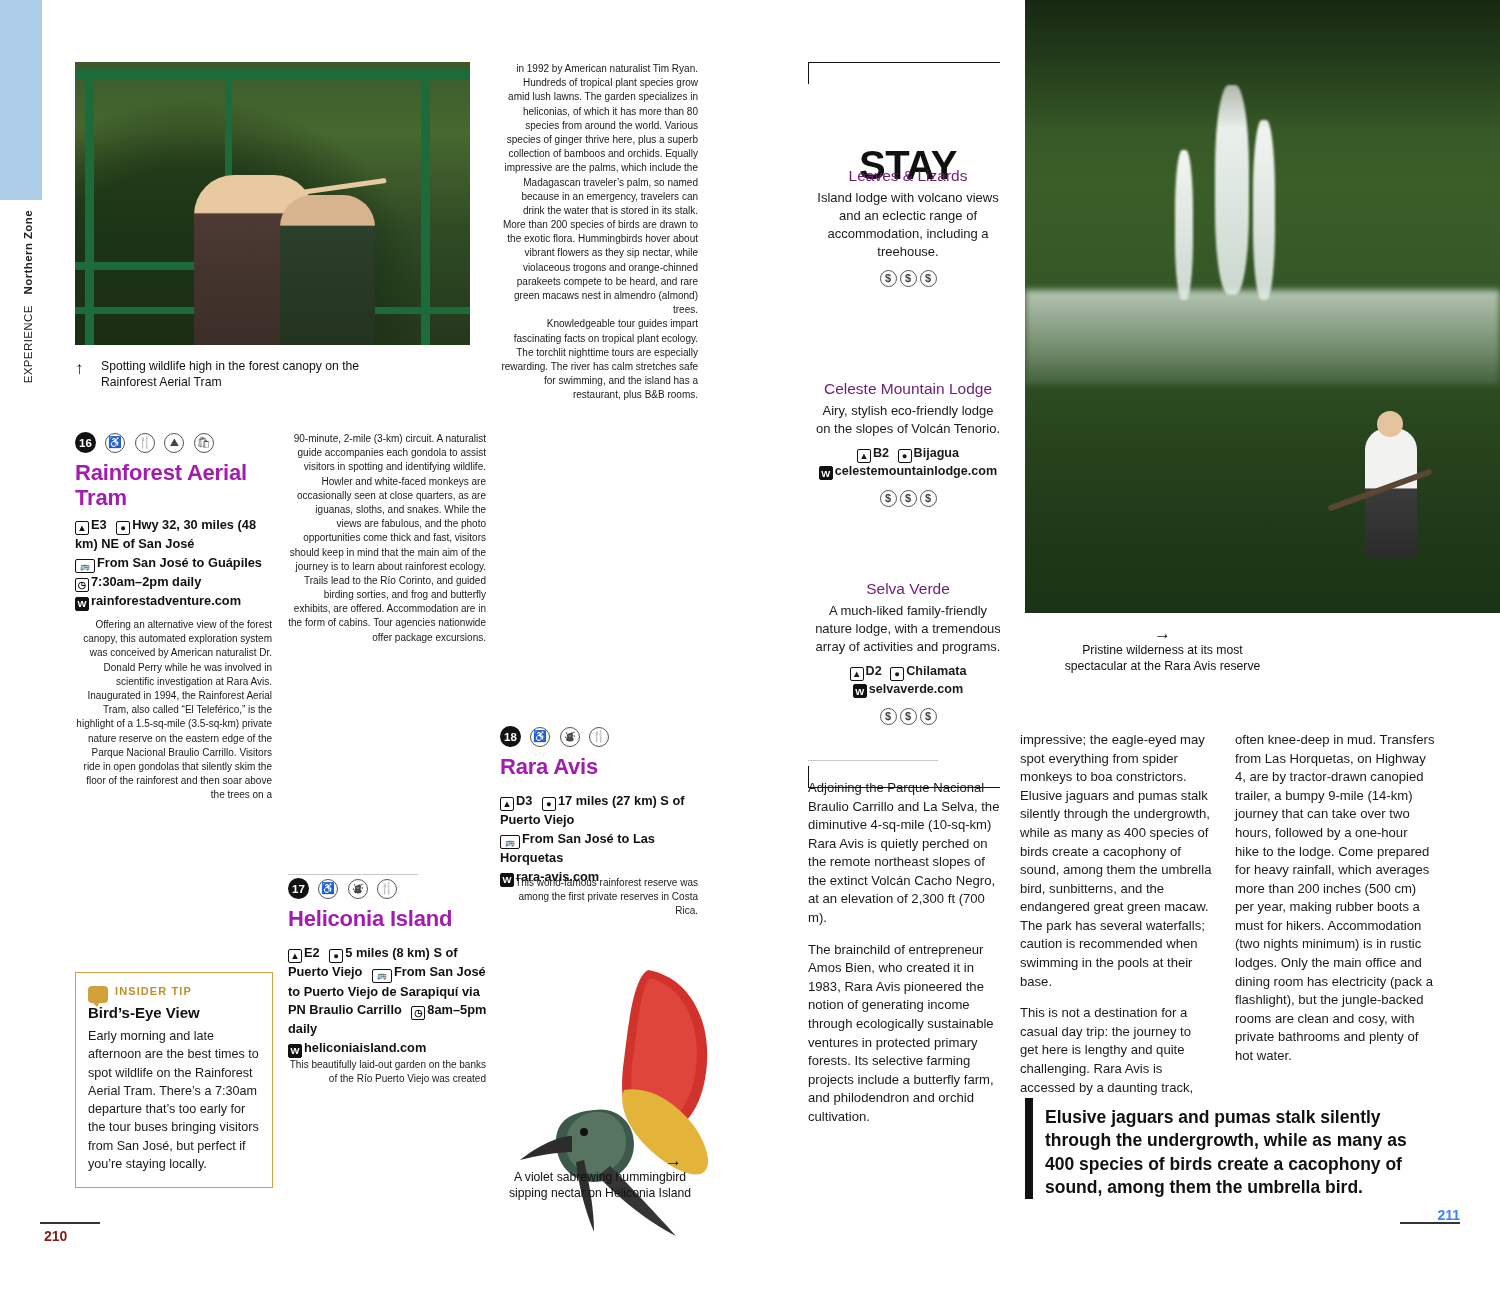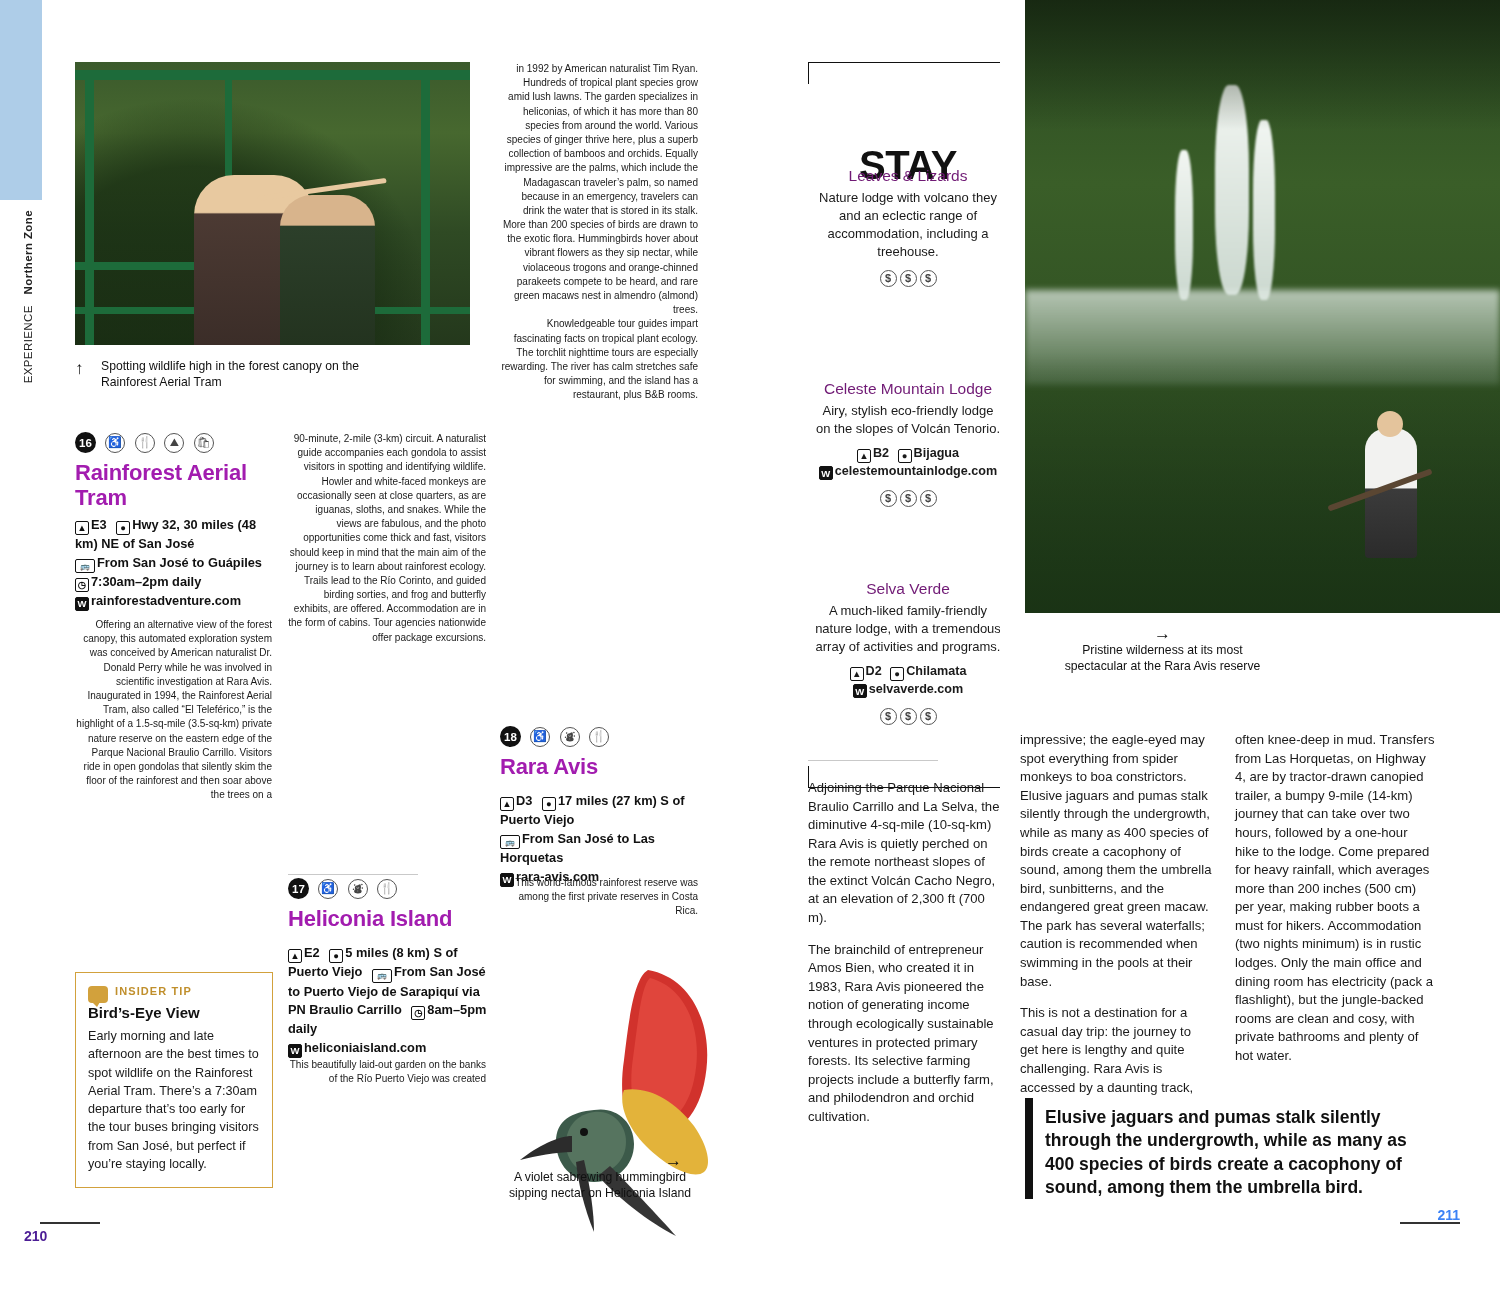--- a/index.html
+++ b/index.html
@@ -25,21 +25,21 @@
   .side-label {
     position:absolute; left:22px; top:210px;
     writing-mode:vertical-rl; transform:rotate(180deg);
     font-size:11.5px; letter-spacing:.4px; color:#222;
     white-space:nowrap;
   }
   .side-label b { font-weight:bold; }
   .side-label .exp { font-weight:normal; }
 
   .folio-left {
-    position:absolute; left:24px; top:1228px; font-size:14px; color:#4c1d95; font-weight:bold;
+    position:absolute; left:44px; top:1228px; font-size:14px; color:#7f1d1d; font-weight:bold;
   }
   .folio-right {
     position:absolute; right:40px; top:1207px; font-size:14px; color:#3b82f6; font-weight:bold;
   }
   .rule-left { position:absolute; left:40px; top:1222px; width:60px; height:2px; background:#333; }
   .rule-right { position:absolute; right:40px; top:1222px; width:60px; height:2px; background:#333; }
 
   
   .col { position:absolute; font-size:10px; line-height:1.42; color:#1a1a1a; text-align:right; }
   .col p { margin:0 0 0 0; text-indent:0; }
@@ -298,21 +298,21 @@
   </div>
 
   <div class="stay-panel" style="left:808px; top:62px; width:200px; height:726px;">
     <div class="bracket-t" style="left:0; top:0;"></div>
     <div class="bracket-b" style="left:0; bottom:0;"></div>
 
     <h2 class="stay-title" style="position:absolute;left:0;top:48px;width:200px;">STAY</h2>
 
     <div class="stay-item" style="position:absolute;left:6px;top:105px;width:188px;">
       <div class="stay-name">Leaves &amp; Lizards</div>
-      <div class="stay-desc">Nature lodge with volcano they and an eclectic range of accommodation, including a treehouse.</div>
+      <div class="stay-desc">Island lodge with volcano views and an eclectic range of accommodation, including a treehouse.</div>
       <div class="price"><span>$</span><span>$</span><span>$</span></div>
     </div>
 
     <div class="stay-item" style="position:absolute;left:6px;top:318px;width:188px;">
       <div class="stay-name">Celeste Mountain Lodge</div>
       <div class="stay-desc">Airy, stylish eco-friendly lodge on the slopes of Volcán Tenorio.</div>
       <div class="stay-meta">
         <span class="tagbox">▲</span><span>B2</span>
         <span class="tagbox" style="margin-left:5px;">●</span><span>Bijagua</span>
         <br>

